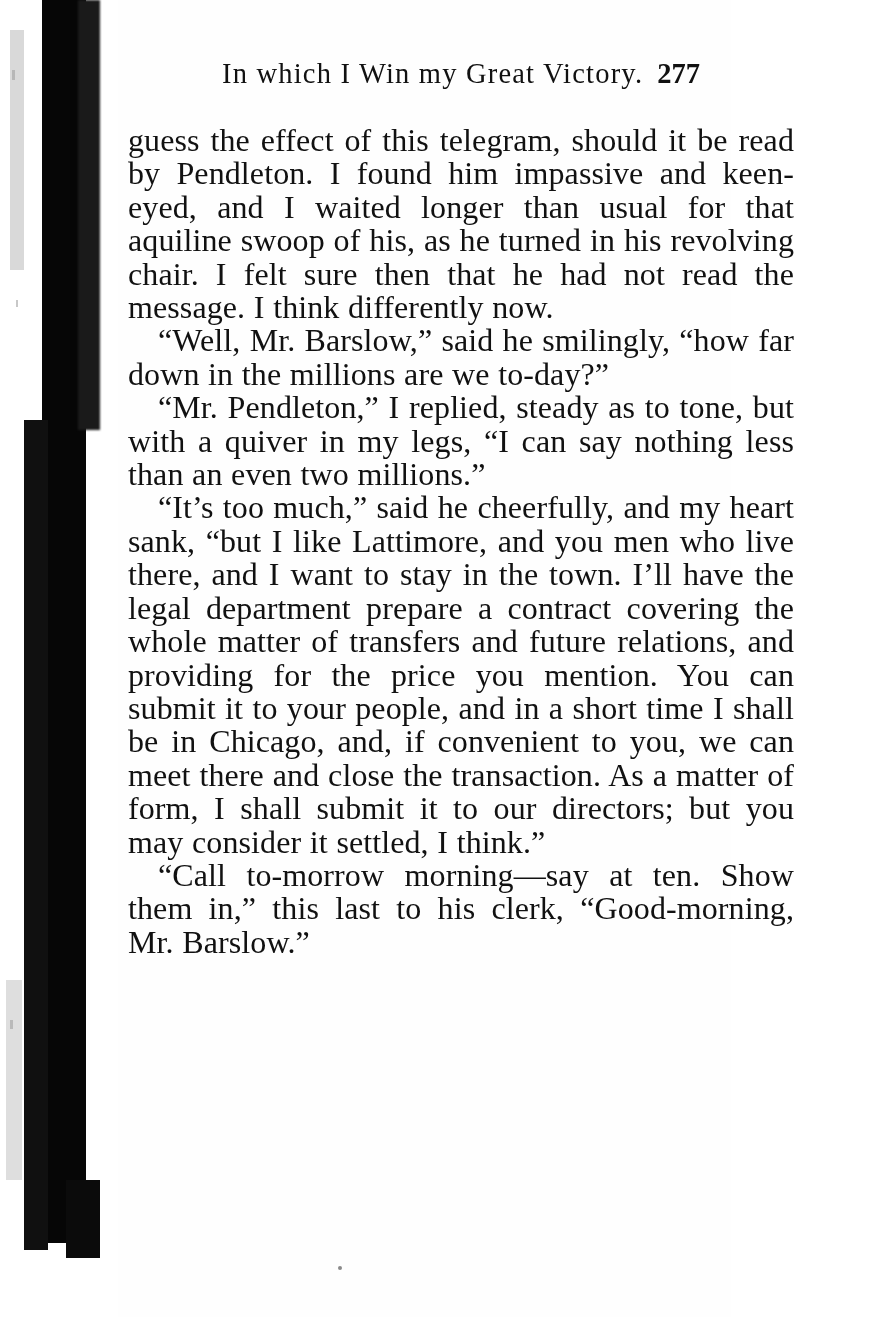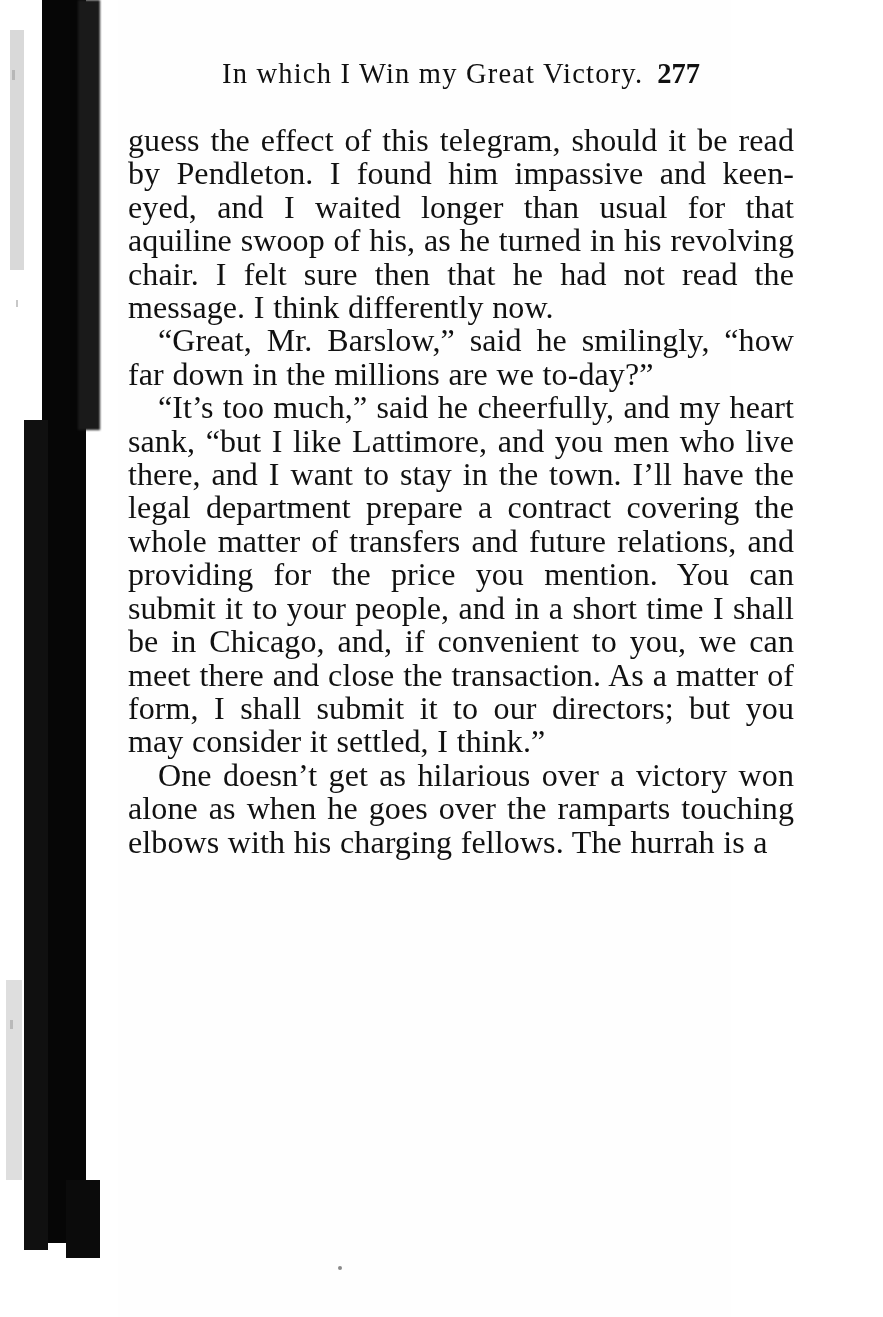--- a/index.html
+++ b/index.html
@@ -154,21 +154,22 @@
     <div class="speckle" style="left:10px;top:1020px;width:3px;height:9px;"></div>
   </div>
 
   <div id="content">
 
     <h1 class="running-head">
       <span class="rh-title">In which I Win my Great Victory.</span><span class="rh-folio">277</span>
     </h1>
 
     <p class="body noindent">guess the effect of this telegram, should it be read by Pendleton.  I found him impassive and keen-eyed, and I waited longer than usual for that aquiline swoop of his, as he turned in his revolving chair.  I felt sure then that he had not read the message.  I think differently now.</p>
-    <p class="body indent">“Great, Mr. Barslow,” said he smilingly, “how far down in the millions are we to-day?”</p>
+    <p class="body indent">“Well, Mr. Barslow,” said he smilingly, “how far down in the millions are we to-day?”</p>
+    <p class="body indent">“Mr. Pendleton,” I replied, steady as to tone, but with a quiver in my legs, “I can say nothing less than an even two millions.”</p>
     <p class="body indent">“It’s too much,” said he cheerfully, and my heart sank, “but I like Lattimore, and you men who live there, and I want to stay in the town.  I’ll have the legal department prepare a contract covering the whole matter of transfers and future relations, and providing for the price you mention.  You can submit it to your people, and in a short time I shall be in Chicago, and, if convenient to you, we can meet there and close the transaction.  As a matter of form, I shall submit it to our directors; but you may consider it settled, I think.”</p>
-    <p class="body indent">One doesn’t get as hilarious over a victory won alone as when he goes over the ramparts touching elbows with his charging fellows.  The hurrah is a</p>
+    <p class="body indent">“Call to-morrow morning—say at ten.  Show them in,” this last to his clerk, “Good-morning, Mr. Barslow.”</p>
 
   </div>
 
   <div id="bottom-dot"></div>
 
 </div>
 
 </body></html>

